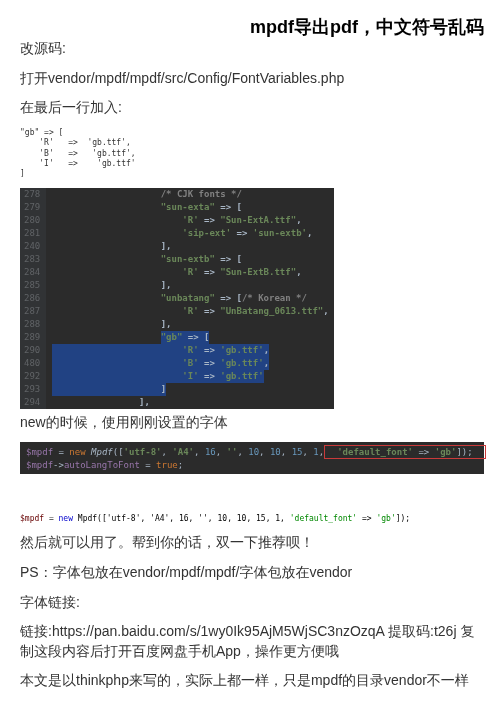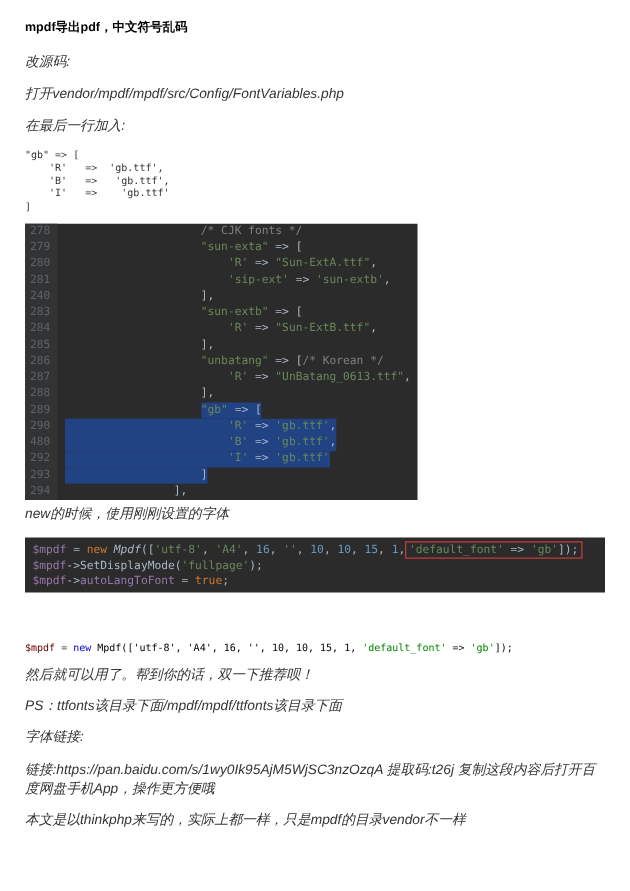--- a/index.html
+++ b/index.html
@@ -5,31 +5,29 @@
   * { margin: 0; padding: 0; box-sizing: border-box; }
   body {
     font-family: Arial, "Microsoft YaHei", sans-serif;
     font-size: 10px;
     color: #333;
     background: #fff;
     width: 504px;
     padding: 15px 20px;
   }
   h1 {
-    text-align: left;
-    font-size: 10px;
+    text-align: right;
+    font-size: 18px;
     font-weight: bold;
-    margin-bottom: 14px;
     color: #000;
   }
   .para {
-    font-size: 11px;
+    font-size: 14px;
     margin-bottom: 10px;
     line-height: 1.4;
-    font-style: italic;
   }
   .small-code {
     font-family: monospace;
     font-size: 8px;
     line-height: 1.3;
     white-space: pre;
     margin-bottom: 8px;
   }
   .editor {
     background: #2b2b2b;
@@ -43,21 +41,21 @@
     margin-bottom: 4px;
   }
   .gutter {
     background: #313335;
     color: #606366;
     text-align: right;
     padding: 0 6px 0 4px;
     user-select: none;
   }
   .gutter div { height: 13px; line-height: 13px; }
-  .code-col { padding: 0 6px; flex: 1; overflow: hidden; }
+  .code-col { padding: 0 6px; flex: 1; overflow: hidden; font-weight: bold; }
   .code-col div { height: 13px; line-height: 13px; white-space: pre; }
   .cm { color: #808080; }
   .str { color: #6a8759; }
   .op { color: #a9b7c6; }
   .sel-line { background: #214283; display: inline-block; }
 
   .editor2 {
     background: #2b2b2b;
     color: #a9b7c6;
     font-family: Consolas, monospace;
@@ -65,26 +63,26 @@
     line-height: 12px;
     padding: 3px 6px;
     width: 464px;
     margin-bottom: 40px;
   }
   .editor2 > div { white-space: pre; }
   .var { color: #9876aa; }
   .kw { color: #cc7832; }
   .cls { color: #a9b7c6; font-style: italic; }
   .num { color: #6897bb; }
-  .s2 { color: #6a8759; }
+  .s2 { color: #6a8759; font-weight: bold; }
   .bool { color: #cc7832; }
   .cmt { color: #808080; }
   .hl-box {
     border: 1px solid #c93a3a;
-    padding: 0 2px;
+    padding: 0 12px;
     display: inline-block;
   }
 
   .colored-line {
     font-family: monospace;
     font-size: 8px;
     margin-bottom: 10px;
   }
   .cl-var { color: #660000; }
   .cl-kw { color: #0000cc; }
@@ -144,23 +142,22 @@
       <div><span class="sel-line">                        <span class="str">'I'</span> <span class="op">=&gt;</span> <span class="str">'gb.ttf'</span></span></div>
       <div><span class="sel-line">                    ]</span></div>
       <div>                ],</div>
     </div>
 </div>
 
 <p class="para">new的时候，使用刚刚设置的字体</p>
 
 <div class="editor2" id="editor2">
     <div><span class="var">$mpdf</span> = <span class="kw">new</span> <span class="cls">Mpdf</span>([<span class="s2">'utf-8'</span>, <span class="s2">'A4'</span>, <span class="num">16</span>, <span class="s2">''</span>, <span class="num">10</span>, <span class="num">10</span>, <span class="num">15</span>, <span class="num">1</span>,<span class="hl-box"><span class="s2">'default_font'</span> =&gt; <span class="s2">'gb'</span>]);</span></div>
-    <div><span class="var">$mpdf</span>-&gt;<span class="op">SetDisplayMode</span>(<span class="s2">'fullpage'</span>);</div>
     <div><span class="var">$mpdf</span>-&gt;<span class="var">autoLangToFont</span> = <span class="bool">true</span>;</div>
   </div>
 
 <div class="colored-line" id="coloredline"><span class="cl-var">$mpdf</span> = <span class="cl-kw">new</span> <span class="cl-txt">Mpdf(['utf-8', 'A4', 16, '', 10, 10, 15, 1, </span><span class="cl-str">'default_font'</span><span class="cl-txt"> =&gt; </span><span class="cl-str">'gb'</span><span class="cl-txt">]);</span></div>
 
 <p class="para">然后就可以用了。帮到你的话，双一下推荐呗！</p>
-<p class="para">PS：ttfonts该目录下面/mpdf/mpdf/ttfonts该目录下面</p>
+<p class="para">PS：字体包放在vendor/mpdf/mpdf/字体包放在vendor</p>
 <p class="para">字体链接:</p>
 <p class="para">链接:https://pan.baidu.com/s/1wy0Ik95AjM5WjSC3nzOzqA 提取码:t26j 复制这段内容后打开百度网盘手机App，操作更方便哦</p>
 <p class="para">本文是以thinkphp来写的，实际上都一样，只是mpdf的目录vendor不一样</p>
 
 </body></html>

